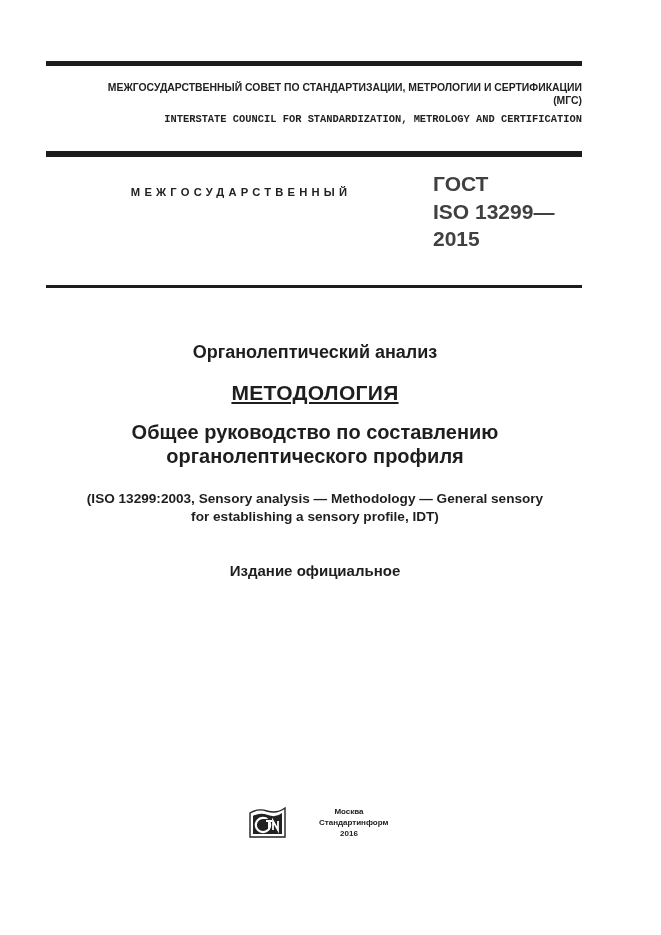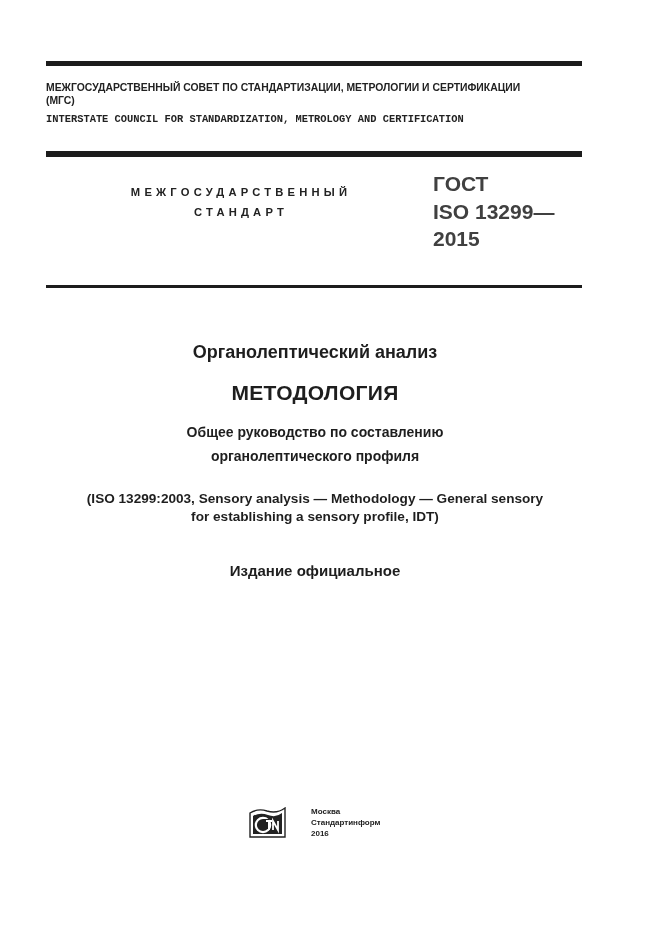--- a/index.html
+++ b/index.html
@@ -22,21 +22,21 @@
       background: #1c1c1c;
     }
     .rule-1 { top: 61px; height: 5px; }
     .rule-2 { top: 151px; height: 6px; }
     .rule-3 { top: 285px; height: 3px; }
 
     .council {
       position: absolute;
       left: 46px;
       width: 536px;
-      text-align: left;
+      text-align: right;
       font-weight: bold;
       font-size: 10.4px;
       line-height: 13px;
       color: #222;
     }
     .council-ru { top: 81px; }
     .council-en { top: 113px; font-family: Liberation Mono, monospace; }
 
     .standard-label {
       position: absolute;
@@ -71,24 +71,25 @@
     .title-area {
       top: 341px;
       font-size: 18px;
       line-height: 22px;
     }
     .title-main {
       top: 380px;
       font-size: 21px;
       line-height: 26px;
       letter-spacing: 0.3px;
+      text-decoration: underline;
     }
     .subtitle {
       top: 420px;
-      font-size: 14px;
+      font-size: 20px;
       line-height: 24px;
     }
     .iso-ref {
       top: 490px;
       font-size: 13.6px;
       line-height: 18px;
     }
     .edition {
       top: 564px;
       font-size: 15px;
@@ -104,24 +105,24 @@
     }
     .logo {
       position: absolute;
       left: 0;
       top: 1px;
       width: 37px;
       height: 31px;
     }
     .pub-text {
       position: absolute;
-      left: 62px;
+      left: 70px;
       top: 0;
       width: 60px;
-      text-align: left;
+      text-align: center;
       font-weight: bold;
       font-size: 8px;
       line-height: 11px;
       color: #222;
       white-space: nowrap;
     }
   </style>
 </head>
 <body>
 
@@ -133,21 +134,20 @@
 </div>
 
 <div class="council council-en">
   <div>INTERSTATE COUNCIL FOR STANDARDIZATION, METROLOGY AND CERTIFICATION</div>
 </div>
 
 <div class="rule rule-2"></div>
 
 <div class="standard-label">
   <div>МЕЖГОСУДАРСТВЕННЫЙ</div>
-  <div>СТАНДАРТ</div>
 </div>
 
 <div class="gost-block">
   <div>ГОСТ</div>
   <div>ISO 13299—</div>
   <div>2015</div>
 </div>
 
 <div class="rule rule-3"></div>
 

